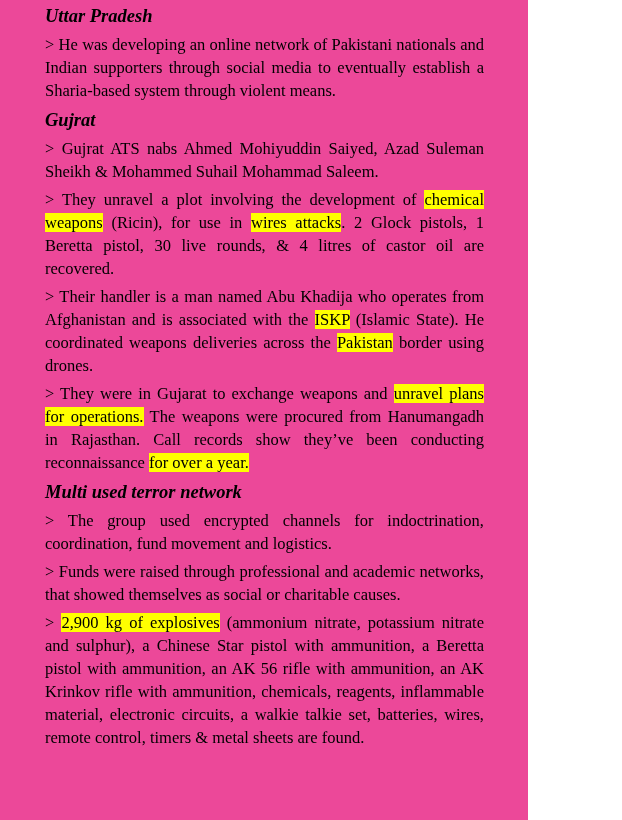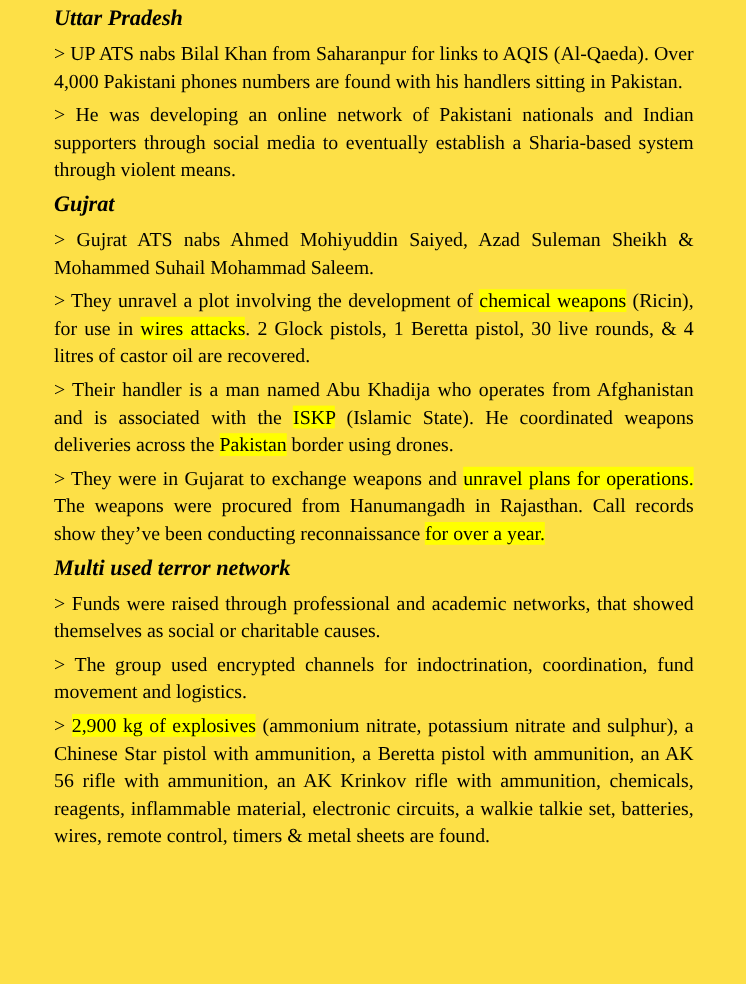--- a/index.html
+++ b/index.html
@@ -1,26 +1,26 @@
 <!DOCTYPE html>
 <html style="--hl-color: #ffff00;"><head>
 <meta charset="utf-8">
 <style>
   html, body {
     margin: 0;
     padding: 0;
     background: #ffffff;
   }
   .page {
-    width: 622px;
+    width: 528px;
     height: 820px;
     box-sizing: border-box;
     padding: 3px 44px 12px 45px;
     overflow: hidden;
-    background: #fde047;
+    background: #ec4899;
     color: #000000;
     font-family: "Liberation Serif", "DejaVu Serif", serif;
     font-size: 16.5px;
     line-height: 23px;
   }
   .heading {
     font-size: 18.5px;
     font-weight: bold;
     font-style: italic;
     line-height: 23px;
@@ -36,25 +36,24 @@
   .hl {
     background: var(--hl-color, #ffff00);
   }
 </style>
 </head>
 <body>
 
 <div class="page">
   <div>
       <h2 class="heading">Uttar Pradesh</h2>
-      <p class="para"><span>&gt; UP ATS nabs Bilal Khan from Saharanpur for links to AQIS (Al-Qaeda). Over 4,000 Pakistani phones numbers are found with his handlers sitting in Pakistan.</span></p>
       <p class="para"><span>&gt; He was developing an online network of Pakistani nationals and Indian supporters through social media to eventually establish a Sharia-based system through violent means.</span></p>
       <h2 class="heading">Gujrat</h2>
       <p class="para"><span>&gt; Gujrat ATS nabs Ahmed Mohiyuddin Saiyed, Azad Suleman Sheikh &amp; Mohammed Suhail Mohammad Saleem.</span></p>
       <p class="para"><span>&gt; They unravel a plot involving the development of </span><span class="hl">chemical weapons</span><span> (Ricin), for use in </span><span class="hl">wires attacks</span><span>. 2 Glock pistols, 1 Beretta pistol, 30 live rounds, &amp; 4 litres of castor oil are recovered.</span></p>
       <p class="para"><span>&gt; Their handler is a man named Abu Khadija who operates from Afghanistan and is associated with the </span><span class="hl">ISKP</span><span> (Islamic State). He coordinated weapons deliveries across the </span><span class="hl">Pakistan</span><span> border using drones.</span></p>
       <p class="para"><span>&gt; They were in Gujarat to exchange weapons and </span><span class="hl">unravel plans for operations.</span><span> The weapons were procured from Hanumangadh in Rajasthan. Call records show they’ve been conducting reconnaissance </span><span class="hl">for over a year.</span></p>
       <h2 class="heading">Multi used terror network</h2>
+      <p class="para"><span>&gt; The group used encrypted channels for indoctrination, coordination, fund movement and logistics.</span></p>
       <p class="para"><span>&gt; Funds were raised through professional and academic networks, that showed themselves as social or charitable causes.</span></p>
-      <p class="para"><span>&gt; The group used encrypted channels for indoctrination, coordination, fund movement and logistics.</span></p>
       <p class="para"><span>&gt; </span><span class="hl">2,900 kg of explosives</span><span> (ammonium nitrate, potassium nitrate and sulphur), a Chinese Star pistol with ammunition, a Beretta pistol with ammunition, an AK 56 rifle with ammunition, an AK Krinkov rifle with ammunition, chemicals, reagents, inflammable material, electronic circuits, a walkie talkie set, batteries, wires, remote control, timers &amp; metal sheets are found.</span></p>
     </div>
 </div>
 
 </body></html>

